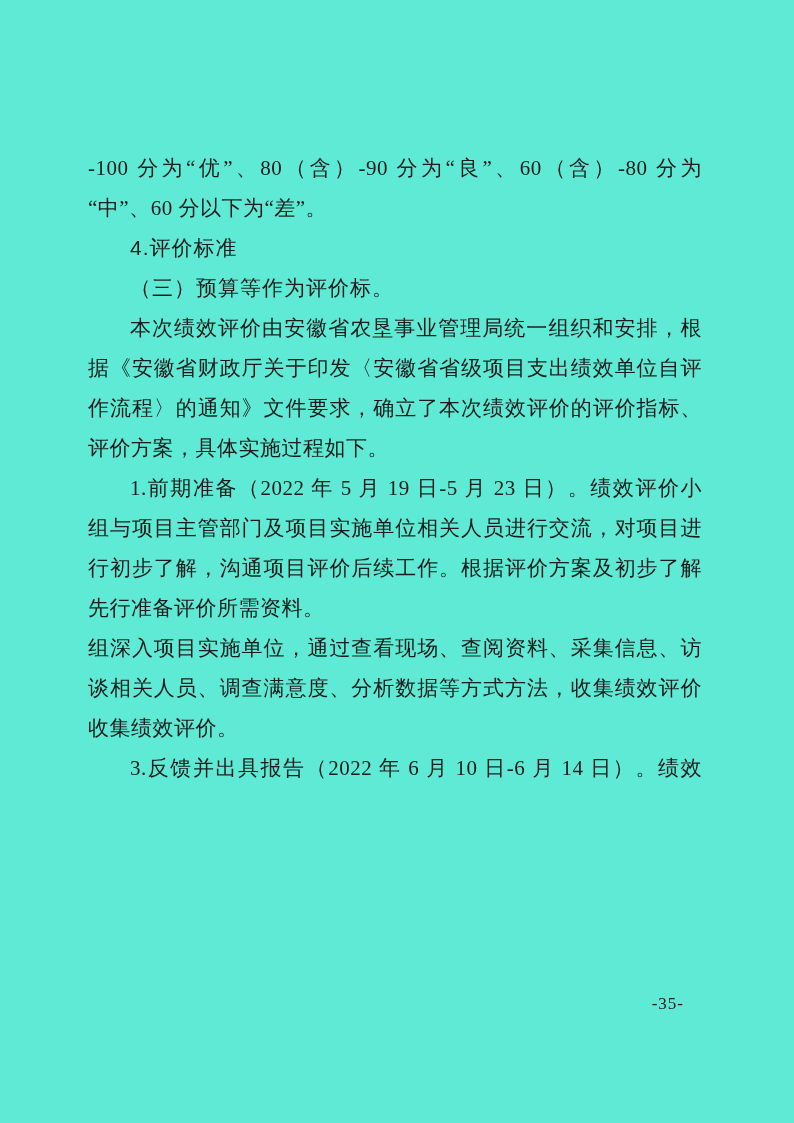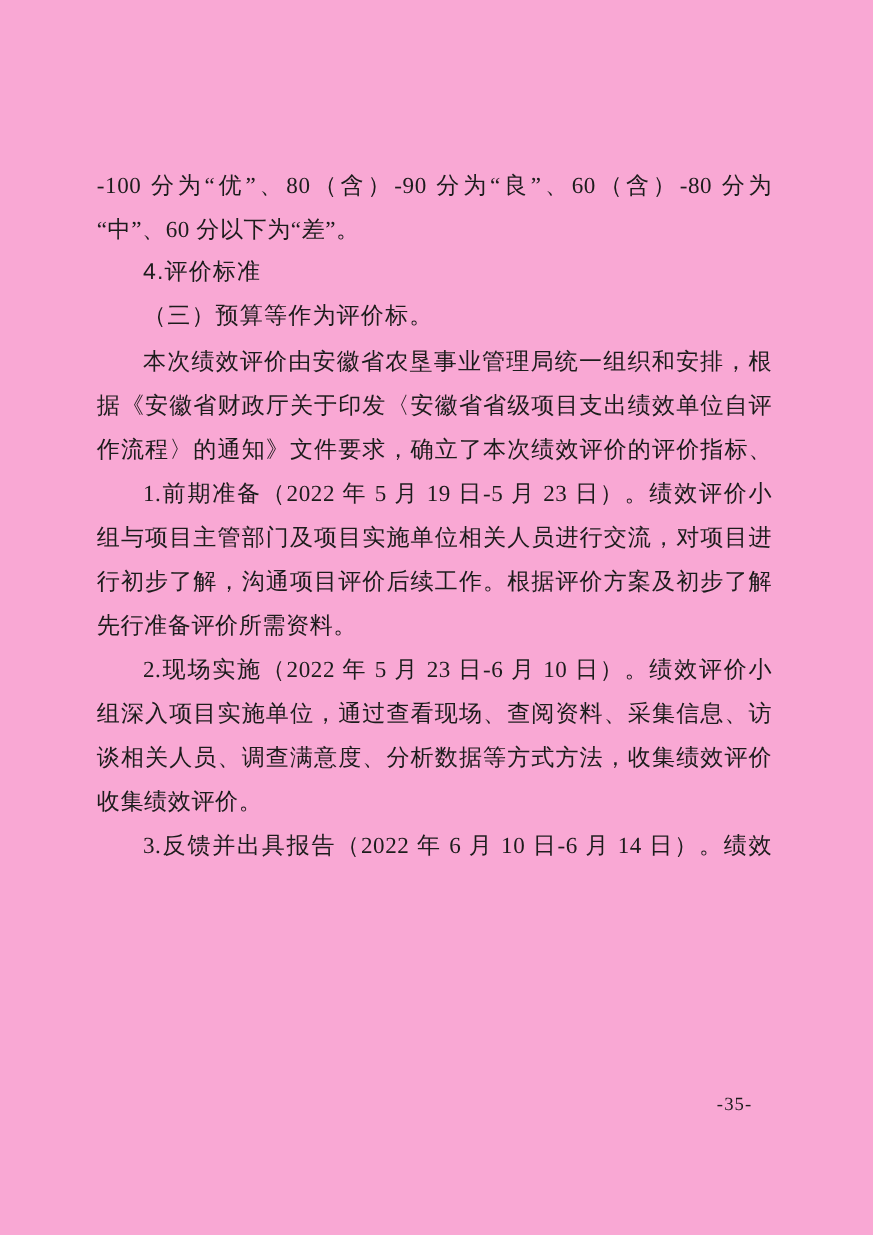--- a/index.html
+++ b/index.html
@@ -4,21 +4,21 @@
 <style>
   html, body {
     margin: 0;
     padding: 0;
     background: #ffffff;
   }
   .page {
     position: relative;
     width: 794px;
     height: 1123px;
-    background: #f9a8d4;
+    background: #5eead4;
     overflow: hidden;
     font-family: "Liberation Serif", "DejaVu Serif", serif;
     color: #1c1c1c;
   }
   .doc-body {
     position: absolute;
     left: 88px;
     top: 148px;
     width: 614px;
     font-size: 21px;
@@ -66,31 +66,31 @@
 
     <div class="line heading">4.评价标准</div>
 
 
     <div class="line heading">（三）预算等作为评价标。</div>
 
     <div>
       <div class="line full indent">本次绩效评价由安徽省农垦事业管理局统一组织和安排，根</div>
       <div class="line full">据《安徽省财政厅关于印发〈安徽省省级项目支出绩效单位自评</div>
       <div class="line full">作流程〉的通知》文件要求，确立了本次绩效评价的评价指标、</div>
+      <div class="line">评价方案，具体实施过程如下。</div>
     </div>
 
     <div>
       <div class="line full indent">1.前期准备（2022 年 5 月 19 日-5 月 23 日）。绩效评价小</div>
       <div class="line full">组与项目主管部门及项目实施单位相关人员进行交流，对项目进</div>
       <div class="line full">行初步了解，沟通项目评价后续工作。根据评价方案及初步了解</div>
       <div class="line">先行准备评价所需资料。</div>
     </div>
 
     <div>
-      <div class="line full indent">2.现场实施（2022 年 5 月 23 日-6 月 10 日）。绩效评价小</div>
       <div class="line full">组深入项目实施单位，通过查看现场、查阅资料、采集信息、访</div>
       <div class="line full">谈相关人员、调查满意度、分析数据等方式方法，收集绩效评价</div>
       <div class="line">收集绩效评价。</div>
     </div>
 
     <div>
       <div class="line full indent">3.反馈并出具报告（2022 年 6 月 10 日-6 月 14 日）。绩效</div>
     </div>
 
   </div>

